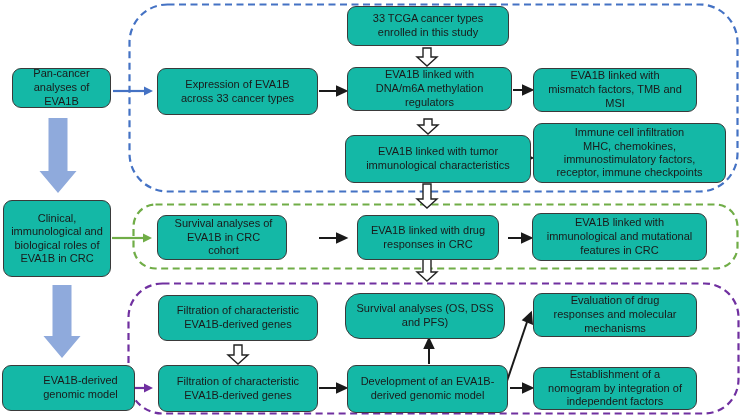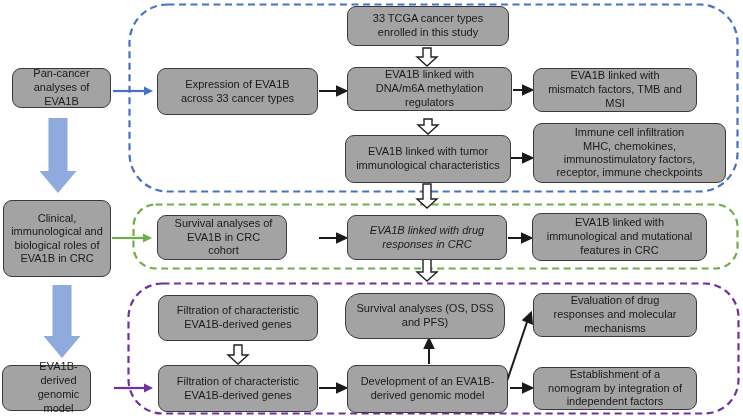--- a/index.html
+++ b/index.html
@@ -14,21 +14,21 @@
   #stage{
     position:relative;
     width:743px;height:420px;
     background:#ffffff;
     font-family:"Liberation Sans","DejaVu Sans",sans-serif;
     overflow:hidden;
   }
   #arrow-layer{position:absolute;left:0;top:0;z-index:1;}
   .fbox{
     position:absolute;z-index:2;box-sizing:border-box;
-    background:#a3a3a3;
+    background:#14b8a6;
     border:1.4px solid var(--box-border);
     border-radius:9px;
     display:flex;align-items:center;justify-content:center;
     text-align:center;
     font-size:11px;line-height:13.8px;color:var(--text);
     padding:2px 10px;
     white-space:pre-line;
   }
   .pad-lg{padding:2px 13px;}
   .tight{line-height:13.4px;padding:2px 5px;}
@@ -107,50 +107,50 @@
       <polygon points="234,345 242,345 242,355 248,355 238,364 228,355 234,355"></polygon>
     </g>
   </svg>
 
   <div class="fbox" style="left:12px;top:68px;width:99px;height:40px;">
     <span>Pan-cancer analyses of EVA1B</span>
   </div>
   <div class="fbox tight" style="left:3px;top:200px;width:108px;height:77px;justify-content:center;">
     <span>Clinical, immunological and biological roles of EVA1B in CRC</span>
   </div>
-  <div class="fbox" style="left:2px;top:365px;width:89px;height:46px;padding-left:34px;">
+  <div class="fbox" style="left:2px;top:365px;width:133px;height:46px;padding-left:34px;">
     <span>EVA1B-derived genomic model</span>
   </div>
 
   <div class="fbox" style="left:347px;top:6px;width:162px;height:40px;">
     <span>33 TCGA cancer types enrolled in this study</span>
   </div>
   <div class="fbox pad-lg" style="left:157px;top:68px;width:161px;height:47px;">
     <span>Expression of EVA1B across 33 cancer types</span>
   </div>
   <div class="fbox pad-lg" style="left:347px;top:67px;width:165px;height:44px;">
     <span>EVA1B linked with DNA/m6A methylation regulators</span>
   </div>
   <div class="fbox pad-lg" style="left:533px;top:68px;width:164px;height:44px;">
     <span>EVA1B linked with mismatch factors, TMB and MSI</span>
   </div>
-  <div class="fbox" style="left:345px;top:135px;width:166px;height:48px;">
+  <div class="fbox" style="left:345px;top:135px;width:186px;height:48px;">
     <span>EVA1B linked with tumor immunological characteristics</span>
   </div>
   <div class="fbox tight" style="left:533px;top:123px;width:193px;height:60px;">
     <span>Immune cell infiltration
 MHC, chemokines,
 immunostimulatory factors,
 receptor, immune checkpoints</span>
   </div>
 
   <div class="fbox pad-lg" style="left:157px;top:215px;width:130px;height:45px;padding-left:16px;">
     <span>Survival analyses of EVA1B in CRC cohort</span>
   </div>
-  <div class="fbox" style="left:347px;top:215px;width:160px;height:45px;font-style:italic;">
+  <div class="fbox" style="left:357px;top:215px;width:142px;height:45px;">
     <span>EVA1B linked with drug responses in CRC</span>
   </div>
   <div class="fbox" style="left:532px;top:213px;width:175px;height:48px;">
     <span>EVA1B linked with immunological and mutational features in CRC</span>
   </div>
 
   <div class="fbox" style="left:158px;top:295px;width:160px;height:46px;padding:2px 4px;">
     <span>Filtration of characteristic EVA1B-derived genes</span>
   </div>
   <div class="fbox" style="left:345px;top:293px;width:160px;height:46px;border-radius:15px;">

